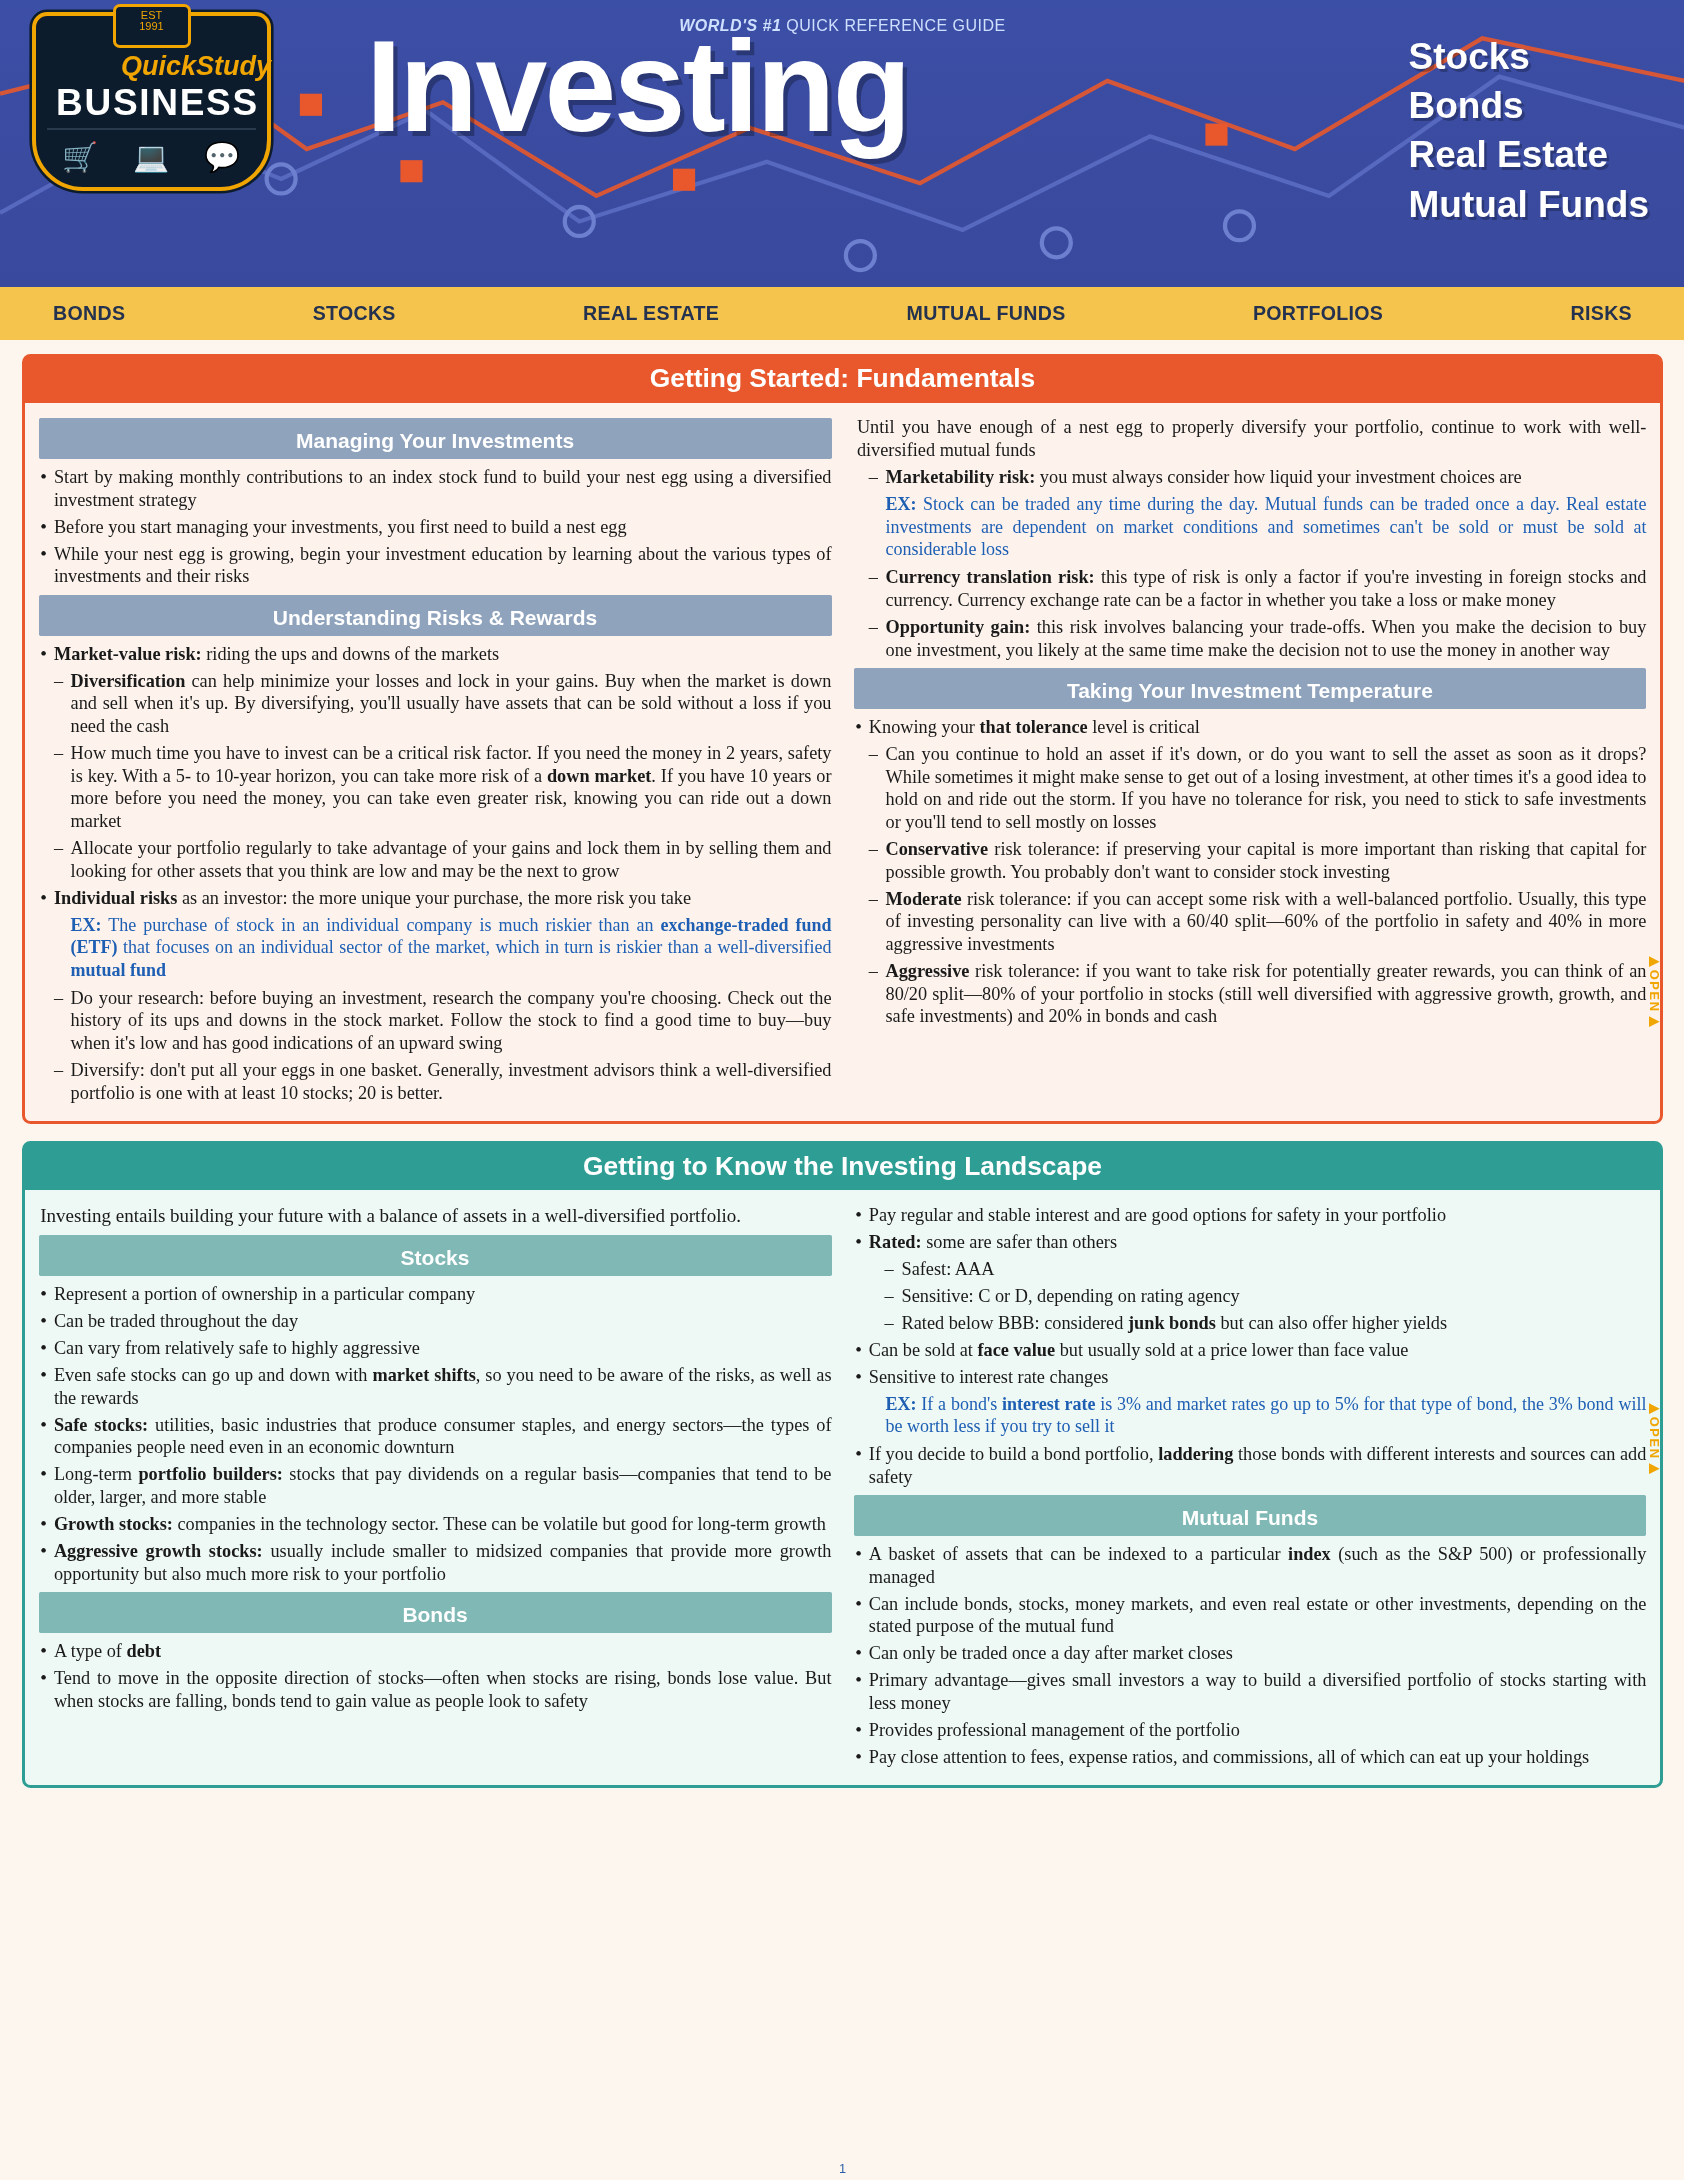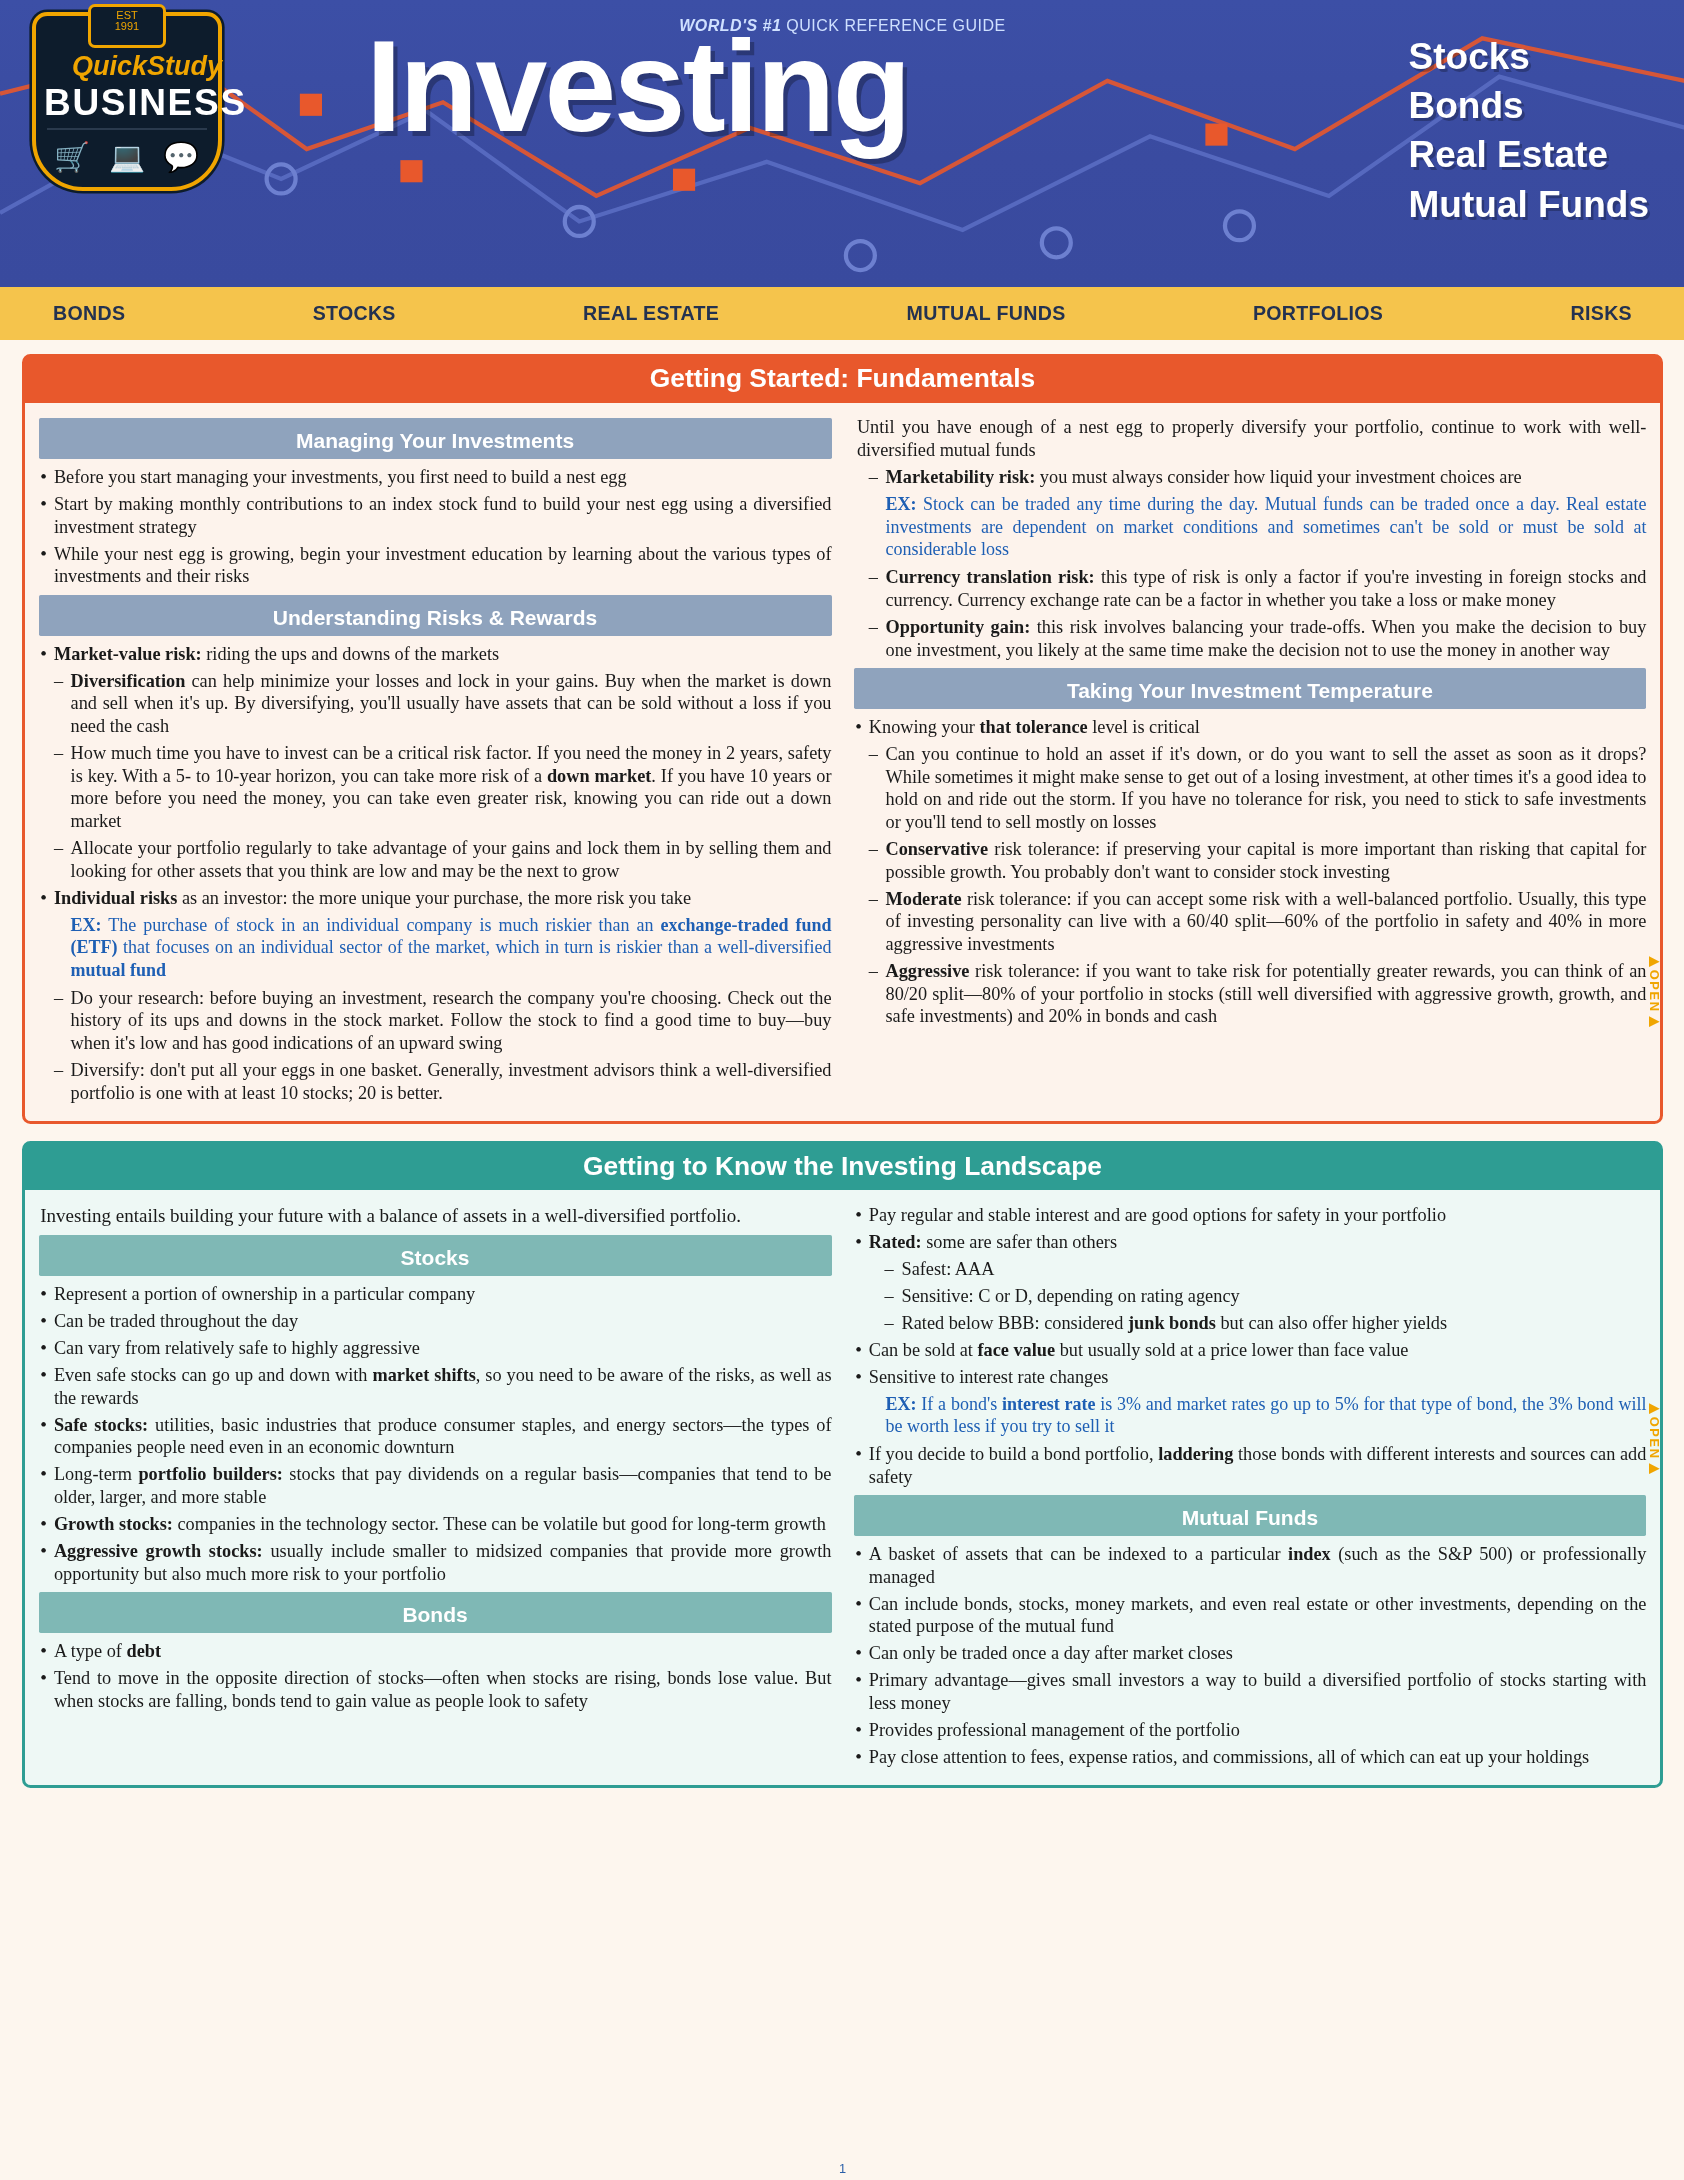--- a/index.html
+++ b/index.html
@@ -10,21 +10,21 @@
     color:#1a1a1a;
     overflow:hidden;
   }
   .page{position:relative;width:1685px;height:2181px;background:#fdf6ee;}
 
   
   .header{position:relative;height:287px;background:linear-gradient(180deg,#3c4fa6 0%,#3a4ba0 55%,#394a9e 100%);overflow:hidden;}
   .hdr-lines{position:absolute;inset:0;}
   .tagline{position:absolute;top:17px;left:0;right:0;text-align:center;color:#cfe0ff;font-family:"Liberation Sans",sans-serif;font-size:16px;letter-spacing:0.5px;font-style:italic;font-weight:bold;}
   .tagline b{font-style:normal;font-weight:normal;}
-  .logo{position:absolute;left:32px;top:12px;width:190px;height:179px;}
+  .logo{position:absolute;left:32px;top:12px;width:239px;height:179px;}
   .logo-shield{position:absolute;inset:0;background:#0d1c2c;border:4.3px solid #f0a500;border-radius:15.3px 15.3px 51px 51px;box-shadow:0 0 0 2.6px #0d1c2c;}
   .logo-est{position:absolute;top:-8.5px;left:50%;transform:translateX(-50%);width:78px;height:44px;background:#0d1c2c;border:3.4px solid #f0a500;border-radius:6.8px;color:#f0a500;font-family:"Liberation Sans",sans-serif;font-size:11px;text-align:center;line-height:1.05;padding-top:3.4px;box-sizing:border-box;}
   .logo-qs{position:absolute;top:39px;left:16px;right:0;text-align:right;color:#f0a500;font-family:"Liberation Sans",sans-serif;font-weight:bold;font-size:27px;font-style:italic;}
   .logo-biz{position:absolute;top:70px;left:12px;right:0;text-align:center;color:#ffffff;font-family:"Liberation Sans",sans-serif;font-weight:bold;font-size:37px;letter-spacing:1.7px;}
   .logo-icons{position:absolute;top:119px;left:0;right:0;height:53px;display:flex;justify-content:space-around;align-items:center;padding:0 13.6px;box-sizing:border-box;}
   .logo-icons .ic{color:#ffffff;font-size:29px;line-height:1;}
   .logo-sep{position:absolute;top:116px;left:15.3px;right:15.3px;height:1.7px;background:#2a3a4d;}
   .title{position:absolute;left:366px;top:22px;color:#ffffff;font-family:"Liberation Sans",sans-serif;font-weight:bold;font-size:129px;letter-spacing:-2.6px;text-shadow:4.3px 5.1px 0 rgba(0,0,0,.28);line-height:1;}
   .subtitles{position:absolute;right:36px;top:32px;text-align:left;color:#ffffff;font-family:"Liberation Sans",sans-serif;font-weight:bold;font-size:37px;line-height:1.33;text-shadow:2.6px 2.6px 0 rgba(0,0,0,.25);}
 
@@ -119,22 +119,22 @@
     <span>PORTFOLIOS</span>
     <span>RISKS</span>
   </div>
 
   <div class="panel">
     <div class="band">Getting Started: Fundamentals</div>
     <div class="cols">
       <div class="col">
         <div class="sechead">Managing Your Investments</div>
         <ul id="p1l1">
+            <li class="b">Start by making monthly contributions to an index stock fund to build your nest egg using a diversified investment strategy</li>
             <li class="b">Before you start managing your investments, you first need to build a nest egg</li>
-            <li class="b">Start by making monthly contributions to an index stock fund to build your nest egg using a diversified investment strategy</li>
             <li class="b">While your nest egg is growing, begin your investment education by learning about the various types of investments and their risks</li>
           </ul>
         <div class="sechead">Understanding Risks &amp; Rewards</div>
         <ul id="p1l2">
             <li class="b"><b>Market-value risk:</b> riding the ups and downs of the markets</li>
             <li class="d"><b>Diversification</b> can help minimize your losses and lock in your gains. Buy when the market is down and sell when it's up. By diversifying, you'll usually have assets that can be sold without a loss if you need the cash</li>
             <li class="d">How much time you have to invest can be a critical risk factor. If you need the money in 2 years, safety is key. With a 5- to 10-year horizon, you can take more risk of a <b>down market</b>. If you have 10 years or more before you need the money, you can take even greater risk, knowing you can ride out a down market</li>
             <li class="d">Allocate your portfolio regularly to take advantage of your gains and lock them in by selling them and looking for other assets that you think are low and may be the next to grow</li>
             <li class="b"><b>Individual risks</b> as an investor: the more unique your purchase, the more risk you take</li>
             <div class="ex"><span class="lbl">EX:</span> The purchase of stock in an individual company is much riskier than an <b>exchange-traded fund (ETF)</b> that focuses on an individual sector of the market, which in turn is riskier than a well-diversified <b>mutual fund</b></div>

